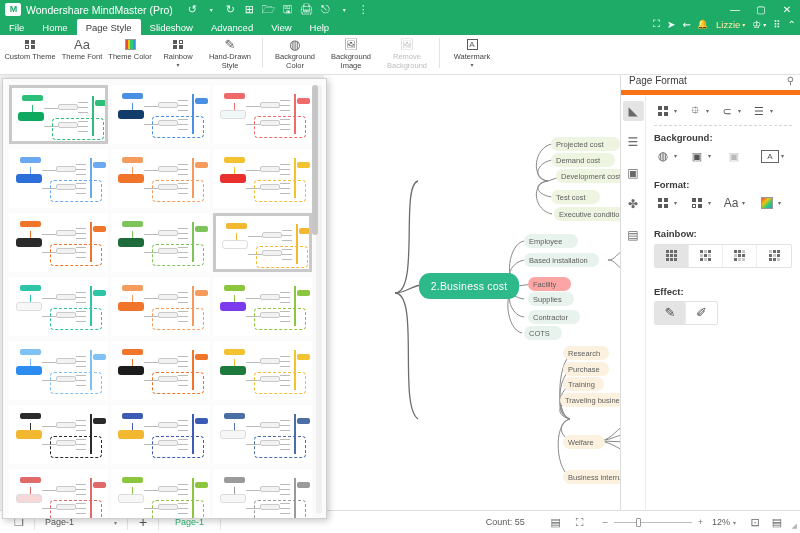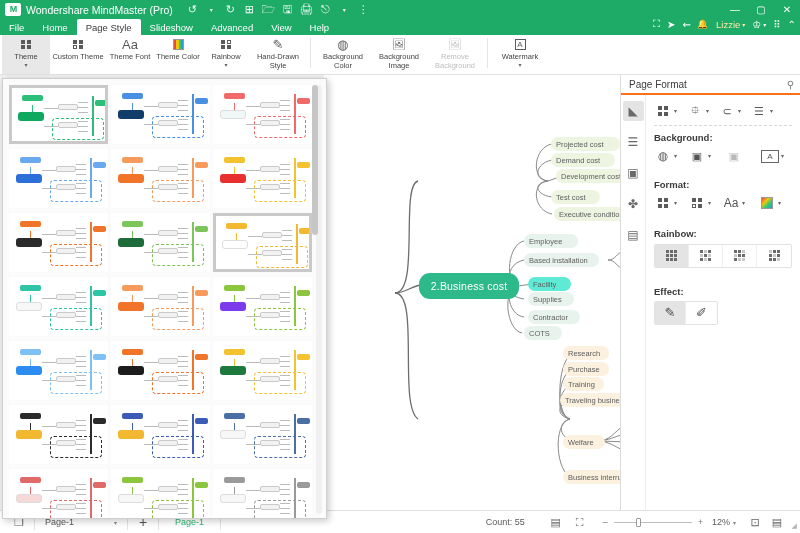--- a/index.html
+++ b/index.html
@@ -117,23 +117,23 @@
     background:#7c3aed; border-radius:13px 22px 22px 13px;
     font-size:13px; font-weight:bold;
   }
 
   
   .rpanel{
     position:absolute; right:0; top:75px; width:180px; height:435px;
     background:#ffffff; border-left:1px solid #dcdcdc;
   }
   .rp-head{
-    height:20px; display:flex; align-items:center; justify-content:space-between;
+    height:20px; display:flex; justify-content:space-between;
     padding:0 6px 0 8px; font-size:10px; color:#3b3b3b;
-    border-bottom:2px solid #f97316;
+    border-bottom:5px solid #f97316;
   }
   .rp-body{ display:flex; height:415px; }
   .rp-strip{
     width:25px; height:100%; border-right:1px solid #ececec;
     display:flex; flex-direction:column; align-items:center; padding-top:6px; gap:11px;
   }
   .stripbtn{
     width:21px;height:20px;display:flex;align-items:center;justify-content:center;
     font-size:12px;color:#6a6a6a;border-radius:2px;
   }
@@ -254,32 +254,20 @@
   <div class="tab active">Page Style</div>
   <div class="tab">Slideshow</div>
   <div class="tab">Advanced</div>
   <div class="tab">View</div>
   <div class="tab">Help</div>
 </div>
 
 <div class="ribbon">
   <div class="rgroup">
 
-    <div class="rbtn sel">
-      <div class="ico">
-        <span class="g4">
-            <i class="fill"></i>
-            <i class="fill"></i>
-            <i class="fill"></i>
-            <i class="fill"></i>
-          </span>
-      </div>
-      <div class="lbl">Theme</div>
-      <div class="caret">▾</div>
-    </div>
 
     <div class="rbtn wide">
       <div class="ico">
         <span class="g4">
             <i class="fill"></i>
             <i class="fill"></i>
             <i></i>
             <i class="fill"></i>
           </span>
       </div>
@@ -391,21 +379,21 @@
 
   <div class="node sub" style="left:551px;top:62px;width:69px;height:14px;background:#edf5e1;">Projected cost</div>
   <div class="node sub" style="left:551px;top:78px;width:64px;height:14px;background:#edf5e1;">Demand cost</div>
   <div class="node sub" style="left:556px;top:94px;width:74px;height:14px;background:#edf5e1;">Development cost</div>
   <div class="node sub" style="left:551px;top:115px;width:49px;height:14px;background:#edf5e1;">Test cost</div>
   <div class="node sub" style="left:554px;top:132px;width:76px;height:14px;background:#edf5e1;">Executive condition</div>
 
   <div class="node" style="left:419px;top:198px;width:100px;height:26px;background:#2eb98a;text-align:right;">2.Business cost</div>
   <div class="node sub" style="left:524px;top:159px;width:54px;height:14px;background:#e8f3ee;">Employee</div>
   <div class="node sub" style="left:524px;top:178px;width:75px;height:14px;background:#e8f3ee;">Based installation</div>
-  <div class="node sub" style="left:528px;top:202px;width:43px;height:14px;background:#5eead4;">Facility</div>
+  <div class="node sub" style="left:528px;top:202px;width:43px;height:14px;background:#fca5a5;">Facility</div>
   <div class="node sub" style="left:528px;top:217px;width:46px;height:14px;background:#e8f3ee;">Supplies</div>
   <div class="node sub" style="left:528px;top:235px;width:52px;height:14px;background:#e8f3ee;">Contractor</div>
   <div class="node sub" style="left:524px;top:251px;width:38px;height:14px;background:#e8f3ee;">COTS</div>
 
   <div class="node sub" style="left:563px;top:271px;width:46px;height:14px;background:#fbf1de;">Research</div>
   <div class="node sub" style="left:563px;top:287px;width:46px;height:14px;background:#fbf1de;">Purchase</div>
   <div class="node sub" style="left:563px;top:302px;width:41px;height:14px;background:#fbf1de;">Training</div>
   <div class="node sub" style="left:560px;top:318px;width:70px;height:14px;background:#fbf1de;">Traveling business</div>
   <div class="node sub" style="left:563px;top:360px;width:42px;height:14px;background:#fbf1de;">Welfare</div>
   <div class="node sub" style="left:563px;top:395px;width:67px;height:14px;background:#fbf1de;">Business interruption</div>

